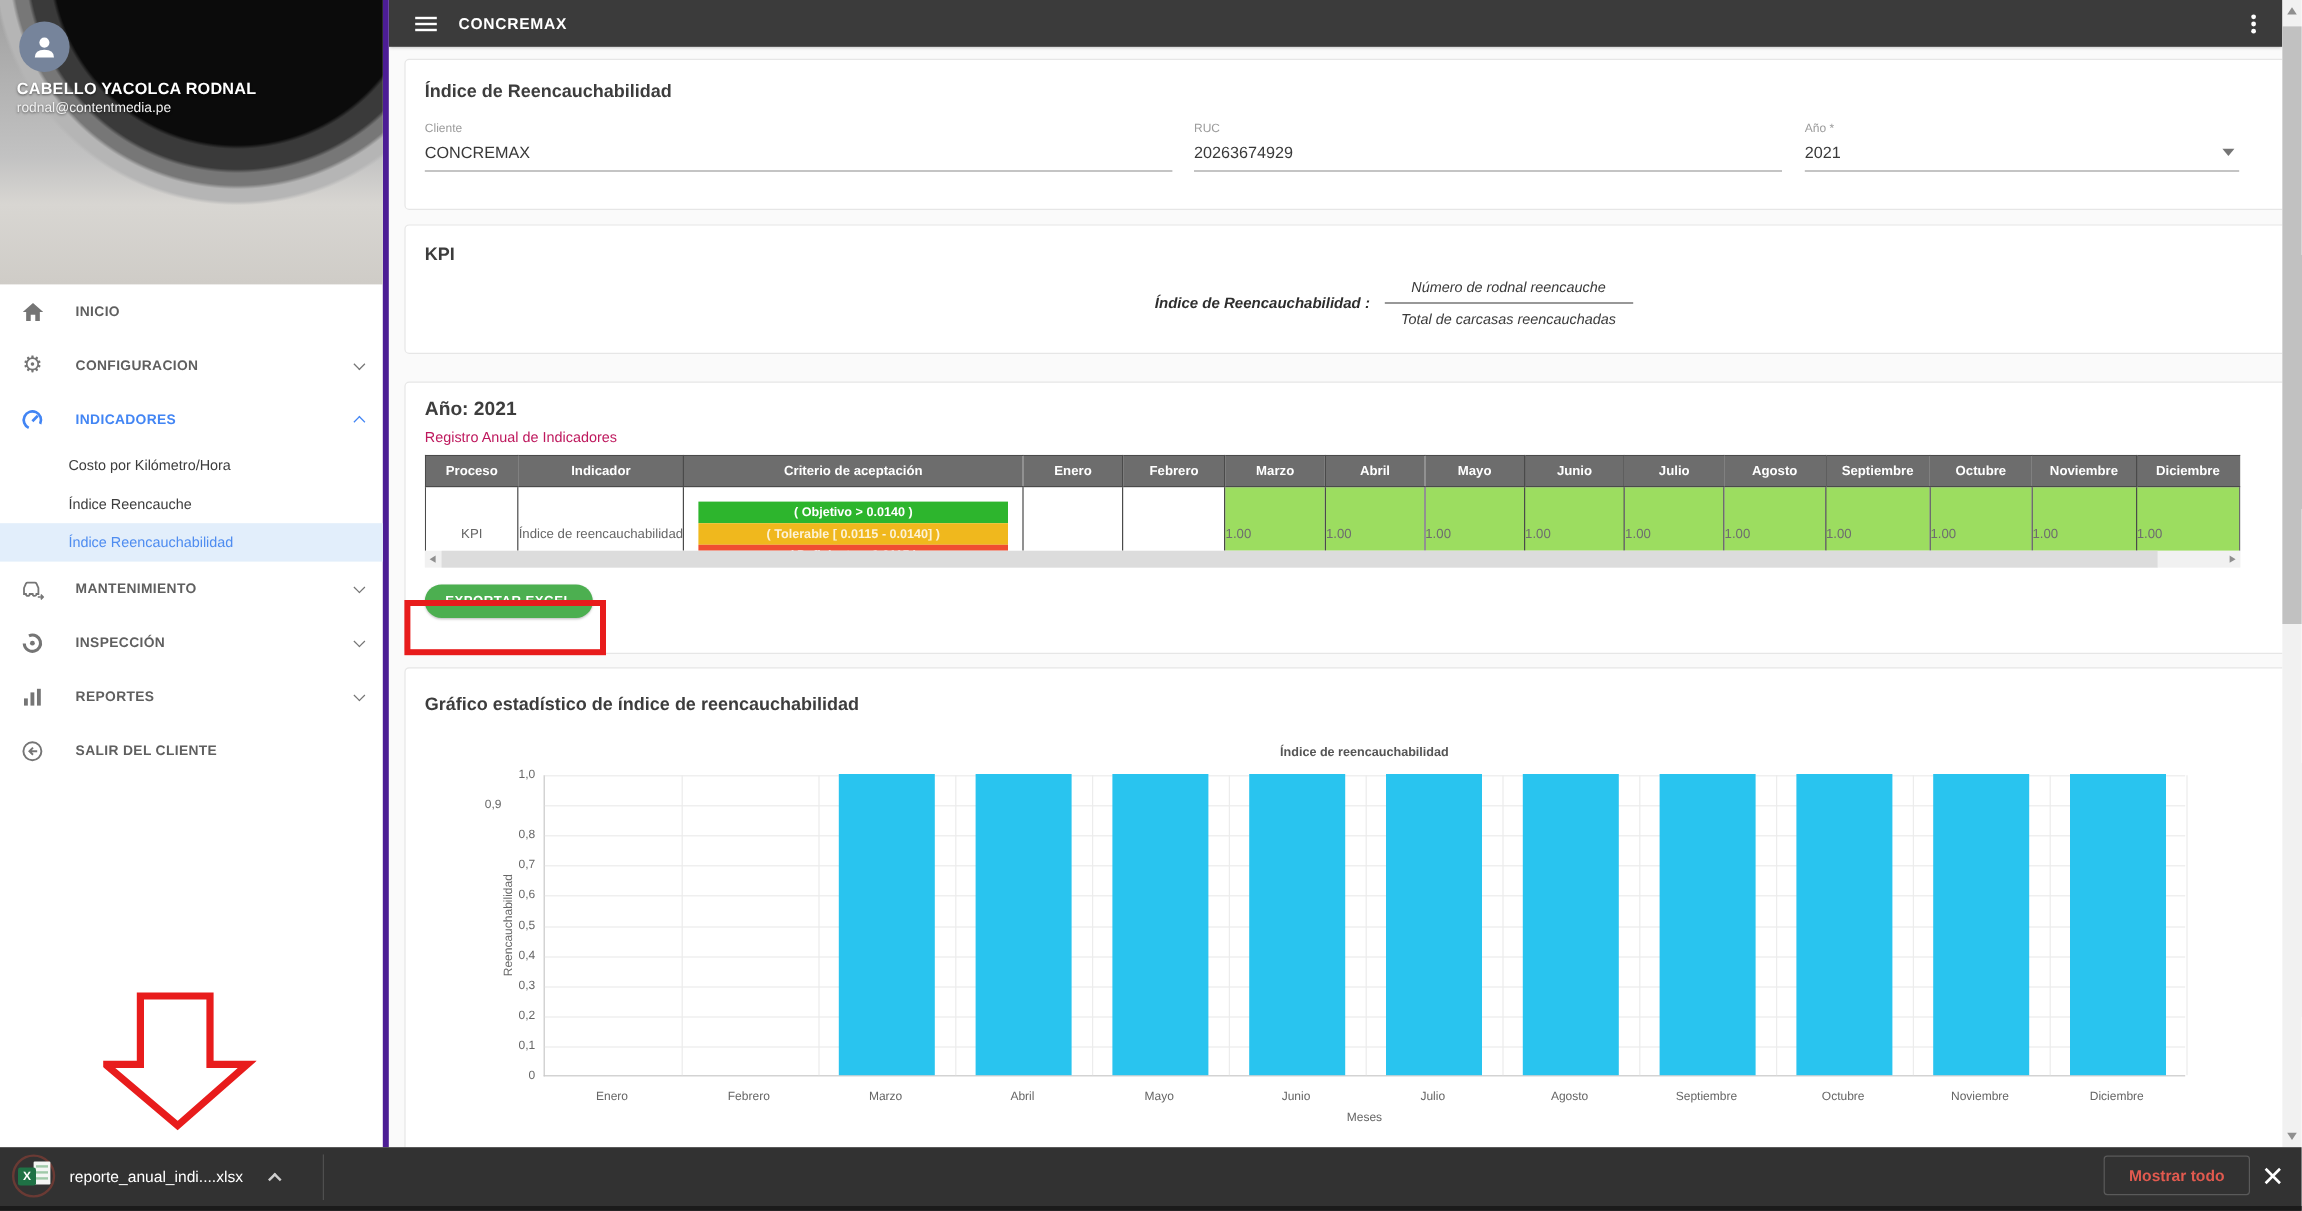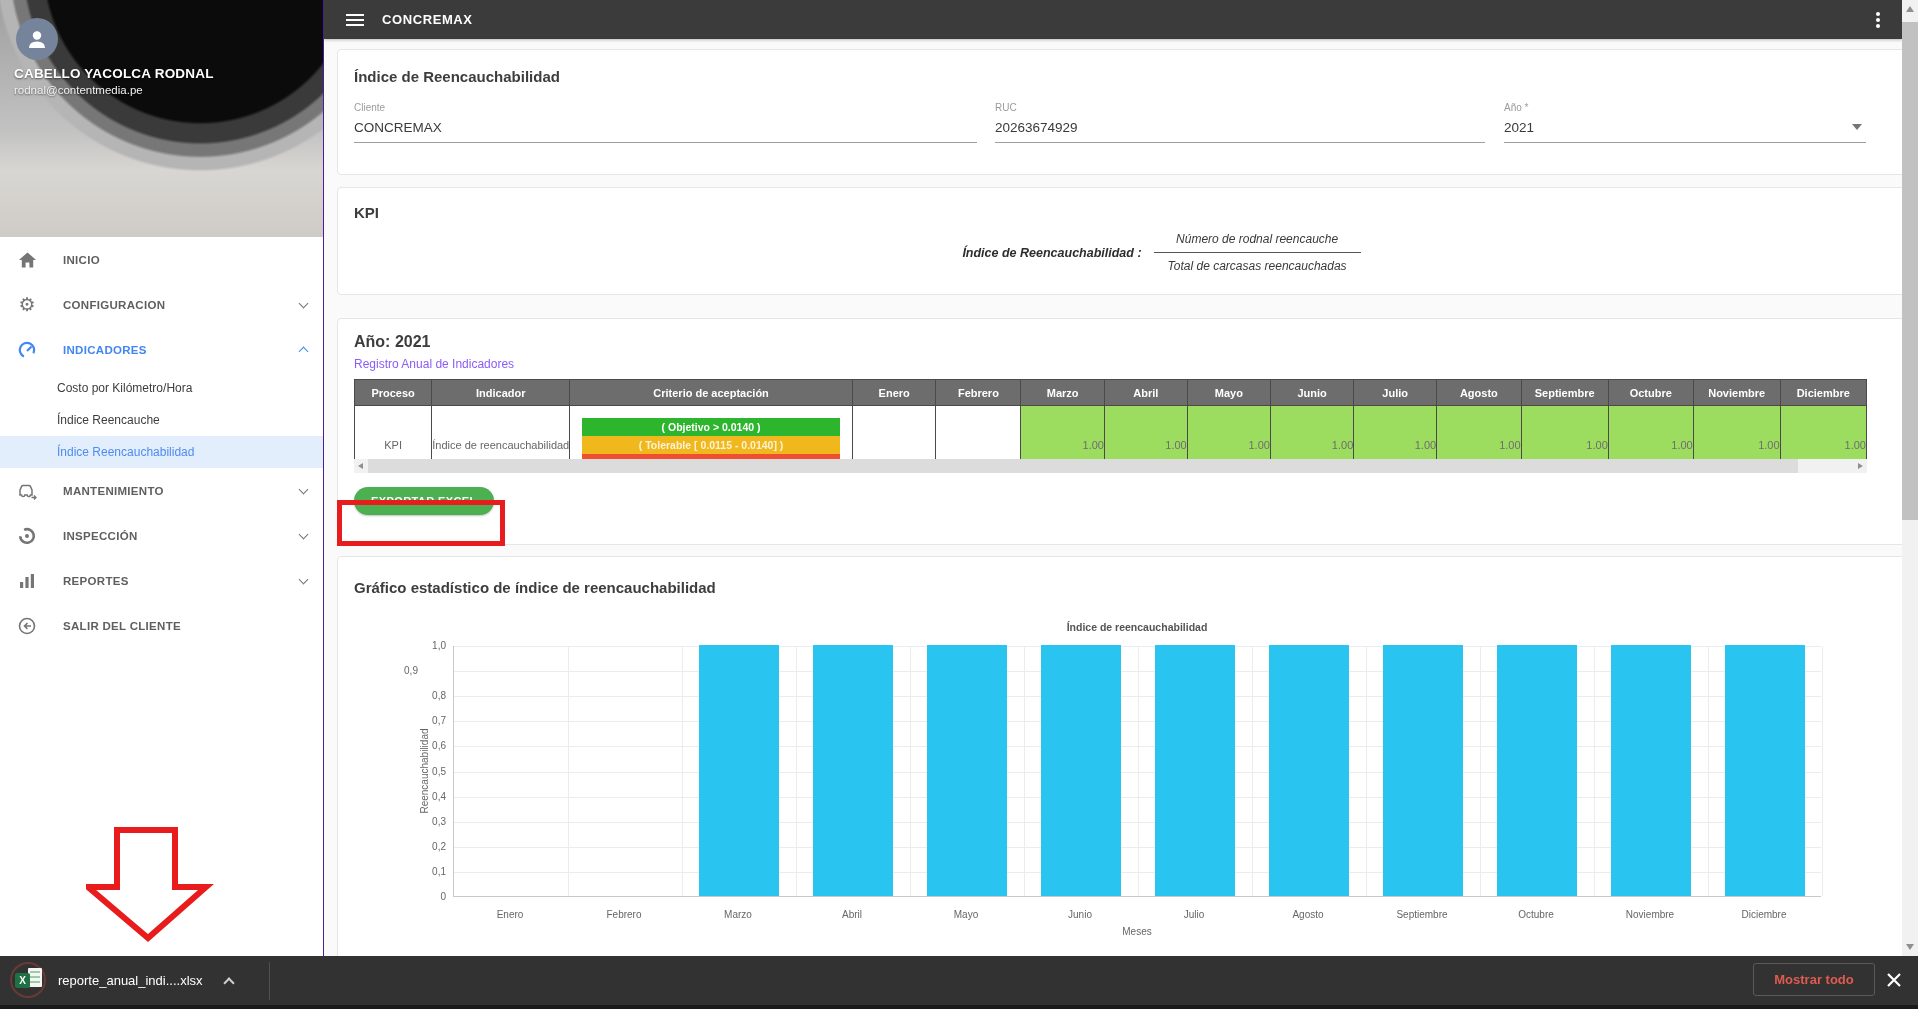--- a/index.html
+++ b/index.html
@@ -1,21 +1,21 @@
 <!DOCTYPE html>
 <html><head>
 <meta charset="utf-8">
 <style>
   * { margin:0; padding:0; box-sizing:border-box; }
   html,body { width:1918px; height:1009px; overflow:hidden; background:#fff;
     font-family:"Liberation Sans", sans-serif; }
 
   
   .sidebar { position:absolute; left:0; top:0; width:324px; height:956px; background:#fff;
-    border-right:1px solid #4c1d95; z-index:5; }
+    border-right:5px solid #4c1d95; z-index:5; }
   .photo-header { position:relative; width:100%; height:237px; overflow:hidden;
     background:
       radial-gradient(circle at 62% -14%, #0b0b0b 0 46%, #3a3a3a 47% 52%, #777 53% 56%, #b5b5b5 57% 60%, transparent 61%),
       linear-gradient(180deg, #9f9f9f 0%, #c2c2c2 55%, #d8d6d2 72%, #cfccc7 100%); }
   .avatar { position:absolute; left:16px; top:18px; width:42px; height:42px; border-radius:50%;
     background:#76849b; display:flex; align-items:center; justify-content:center; }
   .user-name { position:absolute; left:14px; top:66px; color:#fff; font-size:13.5px; font-weight:700;
     text-shadow:0 1px 2px rgba(0,0,0,.55); letter-spacing:.2px; }
   .user-email { position:absolute; left:14px; top:84px; color:#f2f2f2; font-size:11.5px;
     text-shadow:0 1px 2px rgba(0,0,0,.55); }
@@ -63,33 +63,33 @@
   #card-kpi .card-title { position:absolute; left:16px; top:16px; }
   .formula { position:absolute; left:0; right:0; top:44px; display:flex; justify-content:center; align-items:center; }
   .formula-label { font-size:12.5px; font-weight:700; font-style:italic; color:#2e2e2e; margin-right:12px; }
   .fraction { text-align:center; font-style:italic; font-size:12px; color:#3a3a3a; }
   .fraction .num { padding:0 14px 6px; border-bottom:1.5px solid #555; }
   .fraction .den { padding:6px 14px 0; }
 
   
   #card-table { top:279px; height:227px; }
   #card-table .card-title { position:absolute; left:16px; top:14px; font-size:16px; }
-  .subtitle { position:absolute; left:16px; top:38px; font-size:12px; color:#8b5cf6; }
+  .subtitle { position:absolute; left:16px; top:38px; font-size:12px; color:#be185d; }
   .table-wrap { position:absolute; left:16px; top:60px; width:1513px; height:80px; overflow:hidden; }
   table.ind { border-collapse:collapse; table-layout:fixed; }
   table.ind th, table.ind td { border:1px solid #4a4a4a; overflow:hidden; white-space:nowrap; }
   table.ind th { background:#6d6d6d; color:#fff; font-size:11px; font-weight:700; height:26px; text-align:center; }
   .col-proceso { width:82px; } .col-indicador { width:87px; } .col-criterio { width:299px; } .col-month { width:91px; }
   td.td-proceso { font-size:11px; color:#666; text-align:center; }
   td.td-indicador { font-size:11px; color:#666; text-align:center; line-height:1.5; white-space:normal; }
   td.td-criterio { padding:12px; }
   .criteria-band { height:18px; display:flex; align-items:center; justify-content:center;
     font-size:10.5px; font-weight:700; color:#fff; }
   .criteria-band.band-amber { color:rgba(255,255,255,.82); }
-  td.td-month { height:54px; text-align:right; font-size:11px; color:#6e6e6e; background:#fff; }
+  td.td-month { height:54px; text-align:left; font-size:11px; color:#6e6e6e; background:#fff; }
   td.td-month.filled { background:#9cdd60; }
   .hscroll { position:absolute; left:16px; top:140px; width:1513px; height:14px; background:#f1f1f1; }
   .hscroll .thumb { position:absolute; left:14px; top:0; height:100%; width:1430px; background:#dcdcdc; }
   .tri-l { position:absolute; left:4px; top:4px; width:0; height:0; border-top:3.5px solid transparent;
     border-bottom:3.5px solid transparent; border-right:5px solid #8f8f8f; }
   .tri-r { position:absolute; right:4px; top:4px; width:0; height:0; border-top:3.5px solid transparent;
     border-bottom:3.5px solid transparent; border-left:5px solid #8f8f8f; }
   .export-btn { position:absolute; left:16px; top:168px; height:28px; padding:4px 17px; border:none; cursor:pointer;
     border-radius:14px; background:#4caf50; color:#fff; font-size:11px; font-weight:700; letter-spacing:.4px;
     font-family:"Liberation Sans", sans-serif; box-shadow:0 1px 2px rgba(0,0,0,.25); }

